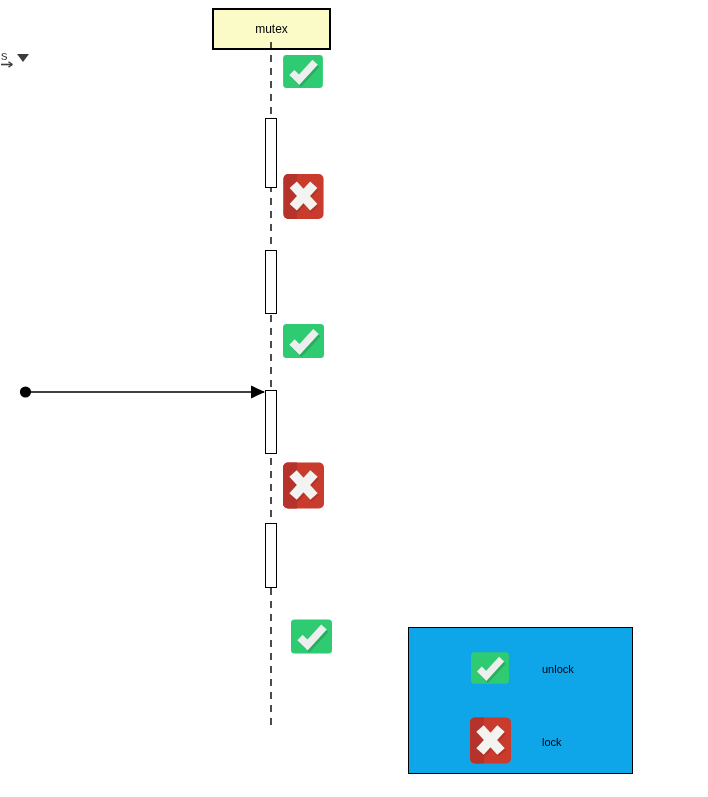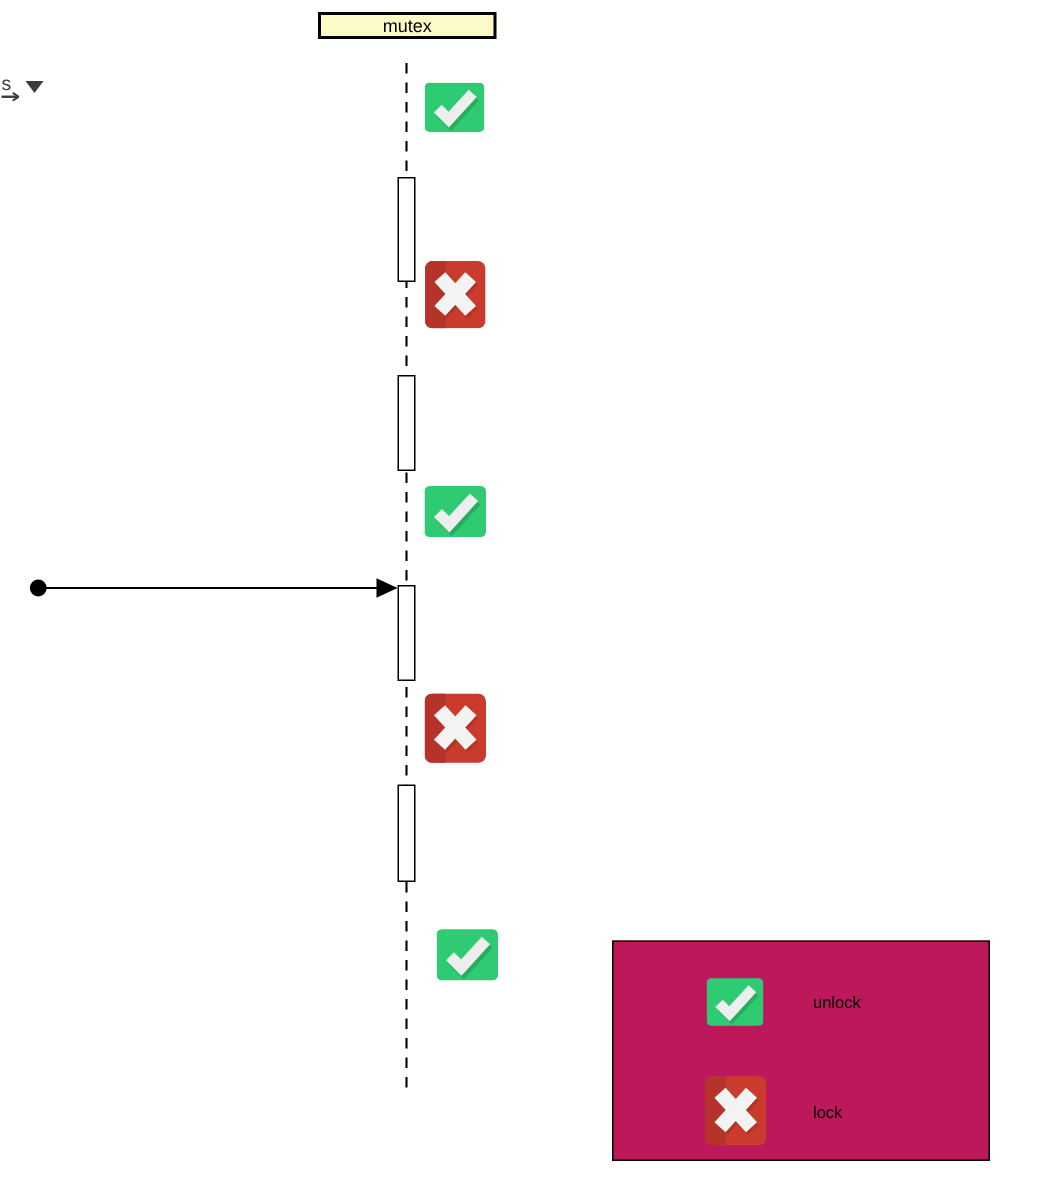--- a/index.html
+++ b/index.html
@@ -4,23 +4,23 @@
 <style>
   html,body{margin:0;padding:0;background:#fff;}
   .canvas{
     position:relative;width:708px;height:797px;background:#fff;overflow:hidden;
     font-family:"Liberation Sans","DejaVu Sans",sans-serif;color:#000;
   }
   
   .seq-tool{position:absolute;left:0px;top:48px;width:34px;height:24px;cursor:pointer;}
   
   .lifeline-head{
-    position:absolute;left:212px;top:8px;width:119px;height:18px;
+    position:absolute;left:212px;top:8px;width:119px;height:42px;
     background:var(--head-fill,#FBFBC8);border:2px solid #000;box-sizing:border-box;
-    display:flex;justify-content:center;
+    display:flex;align-items:center;justify-content:center;
     font-size:12px;
   }
   .lifeline-line{position:absolute;left:269px;top:42px;width:4px;height:686px;}
   
   .message{position:absolute;left:20px;width:248px;height:48px;}
   .msg-label{
     position:absolute;left:0;top:0;width:246px;text-align:center;
     font-size:11px;line-height:14px;white-space:nowrap;
   }
   .msg-arrow{position:absolute;left:-2px;width:250px;height:16px;}
@@ -28,22 +28,22 @@
   .msg-arrow.open .head-open{display:inline;}
   .msg-arrow.open .head-filled{display:none;}
   
   .activation{
     position:absolute;left:265px;width:12px;background:#fff;
     border:1.4px solid #000;box-sizing:border-box;
   }
   .state-icon{position:absolute;}
   
   .legend{
-    position:absolute;left:408px;top:627px;width:252px;height:147px;
-    background:#be185d;border:1.4px solid #000;box-sizing:border-box;
+    position:absolute;left:408px;top:627px;width:225px;height:147px;
+    background:#0ea5e9;border:1.4px solid #000;box-sizing:border-box;
   }
   .legend-icon{position:absolute;left:62px;}
   .legend-label{position:absolute;left:133px;font-size:11px;line-height:14px;}
 </style>
 </head>
 <body>
 
 <svg width="0" height="0" style="position:absolute" aria-hidden="true">
   <defs>
     <symbol id="sym-check" viewBox="0 0 41 34">

